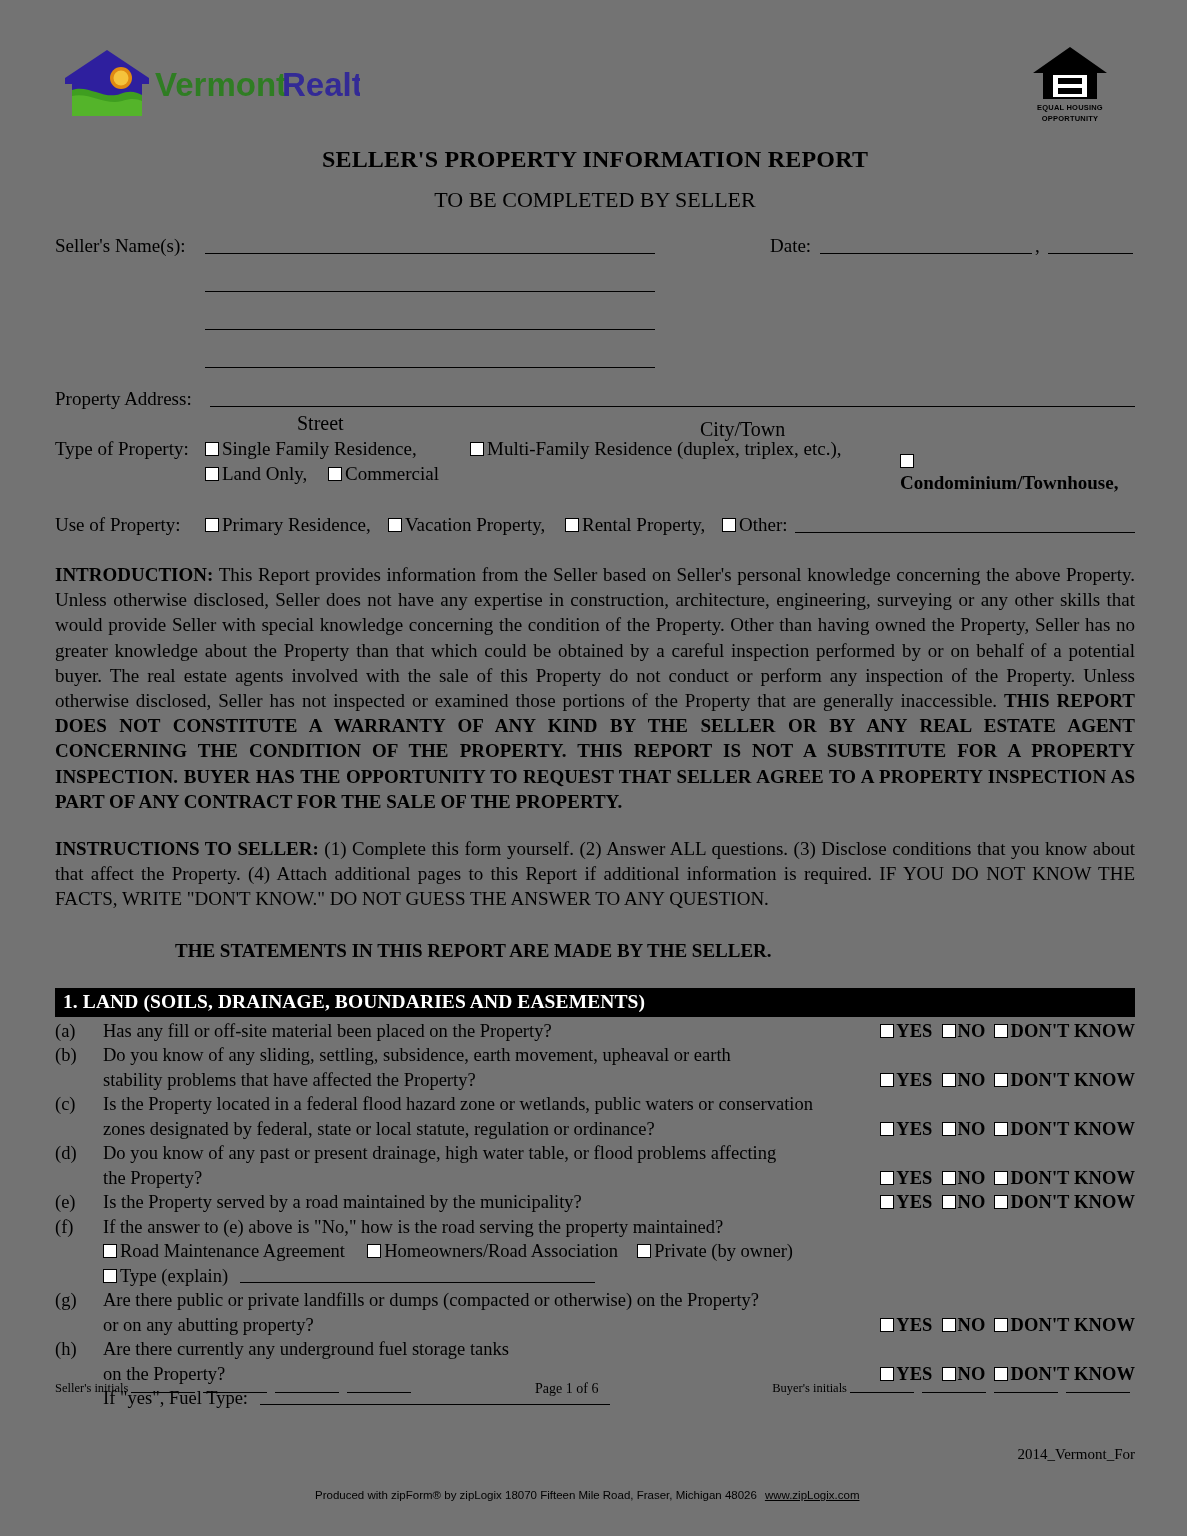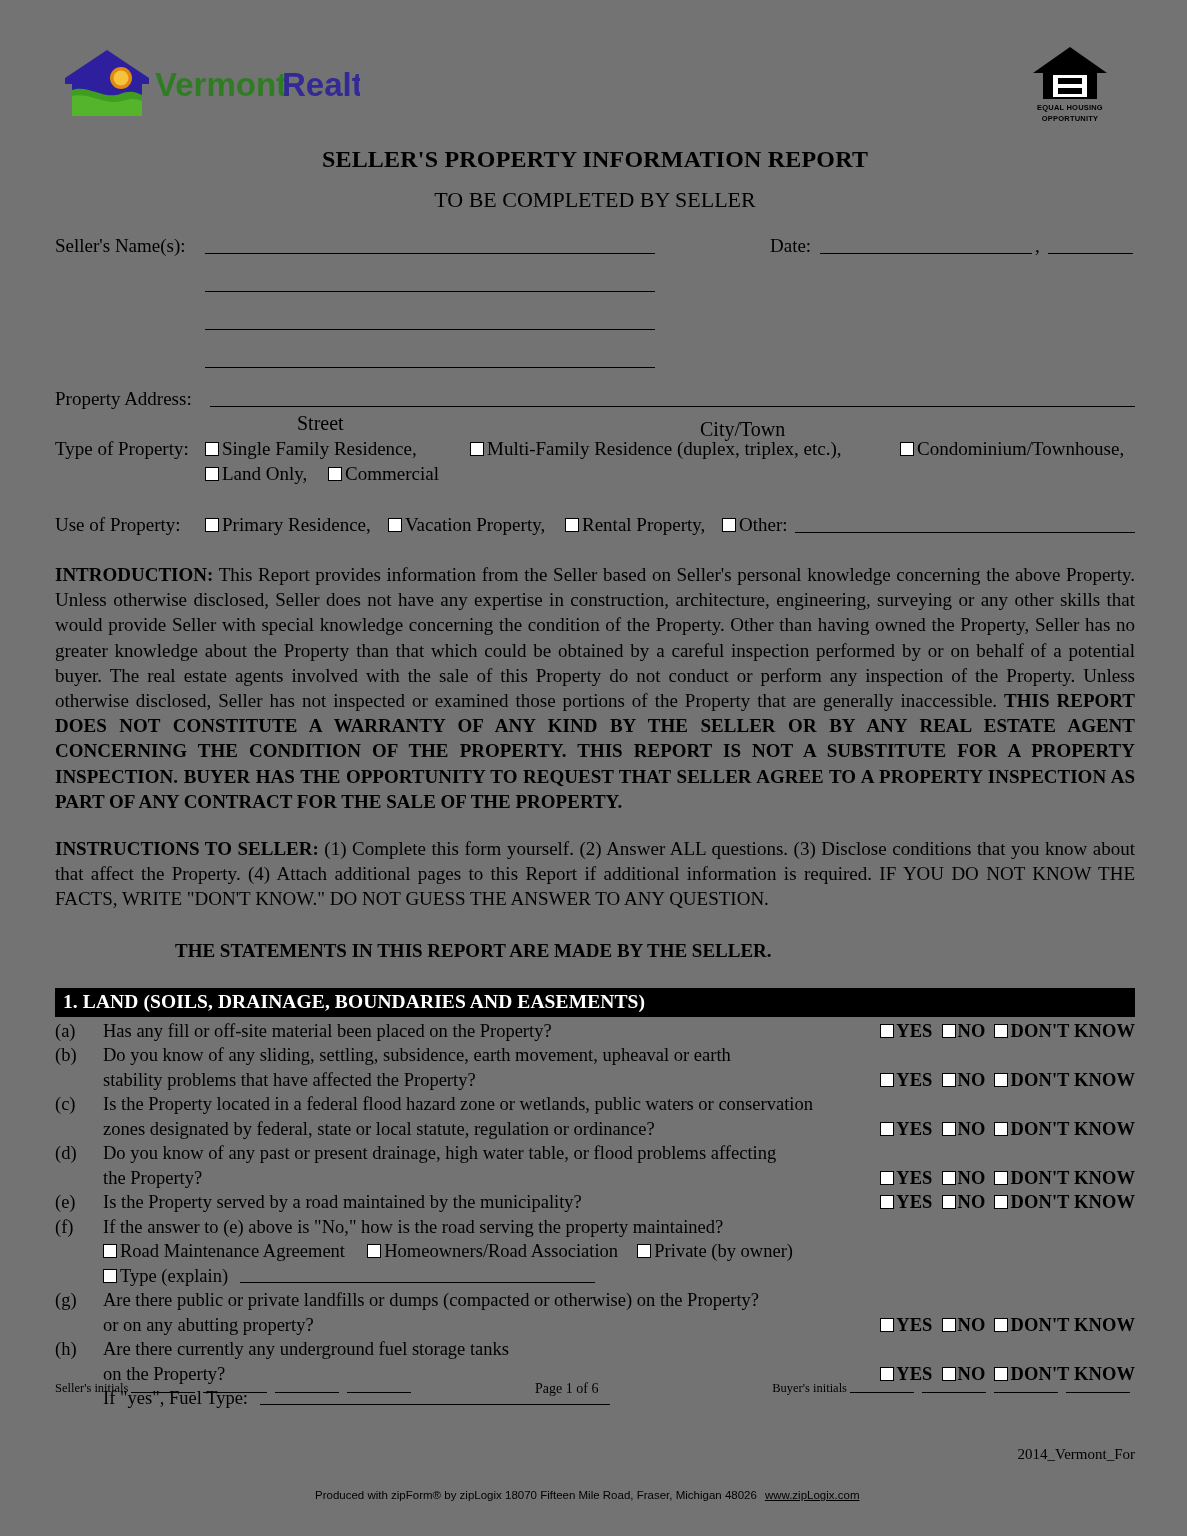--- a/index.html
+++ b/index.html
@@ -133,21 +133,21 @@
 
   .type-row {
     position: relative;
     font-size: 19px;
     margin-top: 4px;
     height: 25px;
   }
   .type-row .lbl { position: absolute; left: 0; top: 0; }
   .type-row .o1 { position: absolute; left: 150px; top: 0; }
   .type-row .o2 { position: absolute; left: 415px; top: 0; }
-  .type-row .o3 { position: absolute; left: 845px; top: 0; }
+  .type-row .o3 { position: absolute; left: 845px; top: 12px; font-weight: bold; }
   .type-row2 {
     position: relative;
     font-size: 19px;
     height: 25px;
   }
   .type-row2 .o4 { position: absolute; left: 150px; top: 0; }
   .type-row2 .o5 { position: absolute; left: 273px; top: 0; }
 
   .use-row {
     position: relative;

